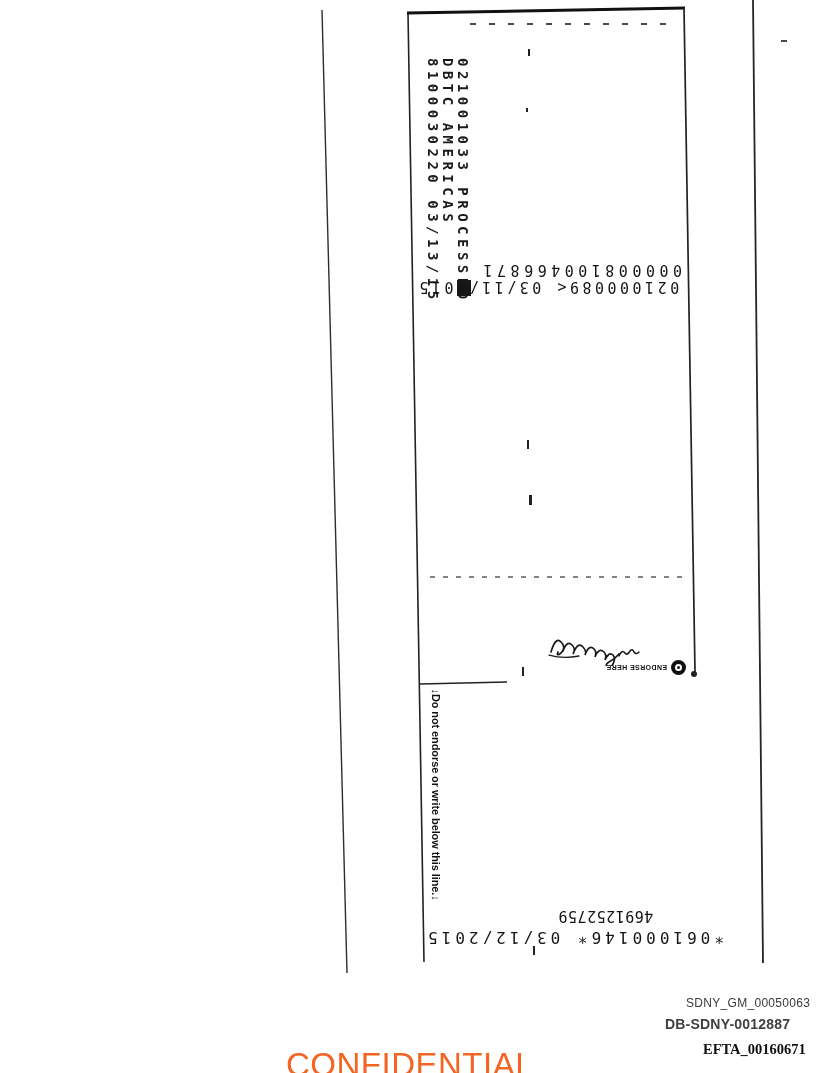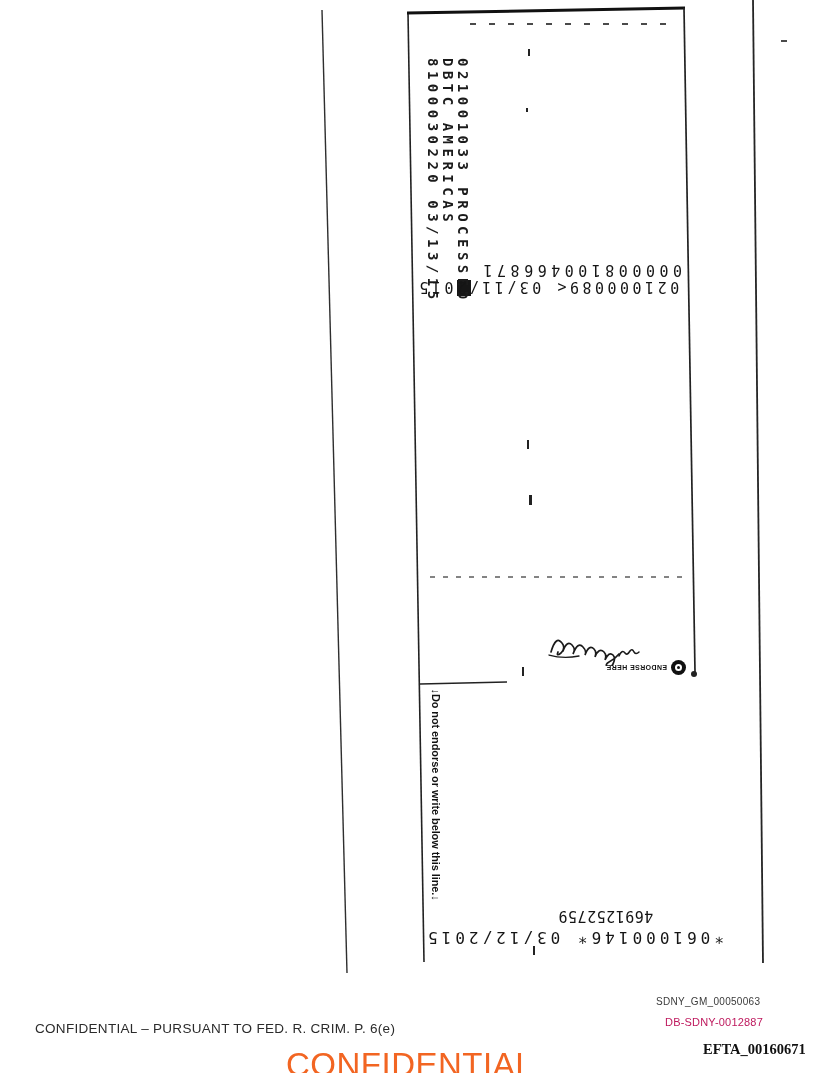--- a/index.html
+++ b/index.html
@@ -35,22 +35,22 @@
   .endorse-dot .core{width:3px;height:3px;border-radius:50%;background:#111;}
   .endorse-label{font-size:7px;font-weight:bold;letter-spacing:0.4px;color:#111;white-space:nowrap;}
   
   .dash-row{height:2px;background:repeating-linear-gradient(90deg,#4a4a4a 0 6px,transparent 6px 19px);z-index:2;}
   .dash-mid{height:2px;background:repeating-linear-gradient(90deg,#5a5a5a 0 5px,transparent 5px 13px);opacity:.75;z-index:2;}
   .tick{background:#222;z-index:2;}
   
   .legal-line{left:35px;top:1021px;font-size:13.5px;letter-spacing:0.3px;color:#2b2b2b;z-index:4;}
   .confidential-stamp{left:286px;top:1046px;font-size:33px;letter-spacing:0.5px;
         mix-blend-mode:multiply;z-index:5;}
-  .bates-1{left:656px;top:996px;font-size:10px;letter-spacing:0.3px;color:#3a3a3a;z-index:4;}
-  .bates-2{left:665px;top:1016px;font-size:11px;font-weight:normal;letter-spacing:0.2px;color:#be185d;z-index:4;}
+  .bates-1{left:686px;top:996px;font-size:12px;letter-spacing:0.3px;color:#3a3a3a;z-index:4;}
+  .bates-2{left:665px;top:1016px;font-size:14px;font-weight:bold;letter-spacing:0.2px;color:#404040;z-index:4;}
   .bates-3{left:703px;top:1041px;font-family:"Liberation Serif",serif;font-size:14.5px;color:#111;z-index:4;font-weight:bold;}
 </style>
 </head>
 <body>
 
 <div class="page">
 
   <svg class="scan-lines" width="816" height="1073" viewBox="0 0 816 1073">
     <line x1="322" y1="10" x2="347" y2="973" stroke="#2e2e2e" stroke-width="1.4"></line>
     <line x1="408" y1="13" x2="424" y2="962" stroke="#222" stroke-width="1.6"></line>
@@ -95,19 +95,18 @@
         </span>
     </span>
     <span class="endorse-label">ENDORSE HERE</span>
   </div>
 
   <div class="abs no-endorse">↓Do not endorse or write below this line.↓</div>
 
   <div class="abs micr micr-c">4691252759</div>
   <div class="abs micr micr-d">*061000146*  03/12/2015</div>
 
-  <div class="abs legal-line">CONFIDENTIAL – PURSUANT TO FED. R. CRIM. P. 6(e)</div>
   <div class="abs confidential-stamp" id="confidential-stamp" style="color: rgb(242, 101, 34);">CONFIDENTIAL</div>
   <div class="abs bates-1">SDNY_GM_00050063</div>
   <div class="abs bates-2">DB-SDNY-0012887</div>
   <div class="abs bates-3">EFTA_00160671</div>
 
 </div>
 
 </body></html>

